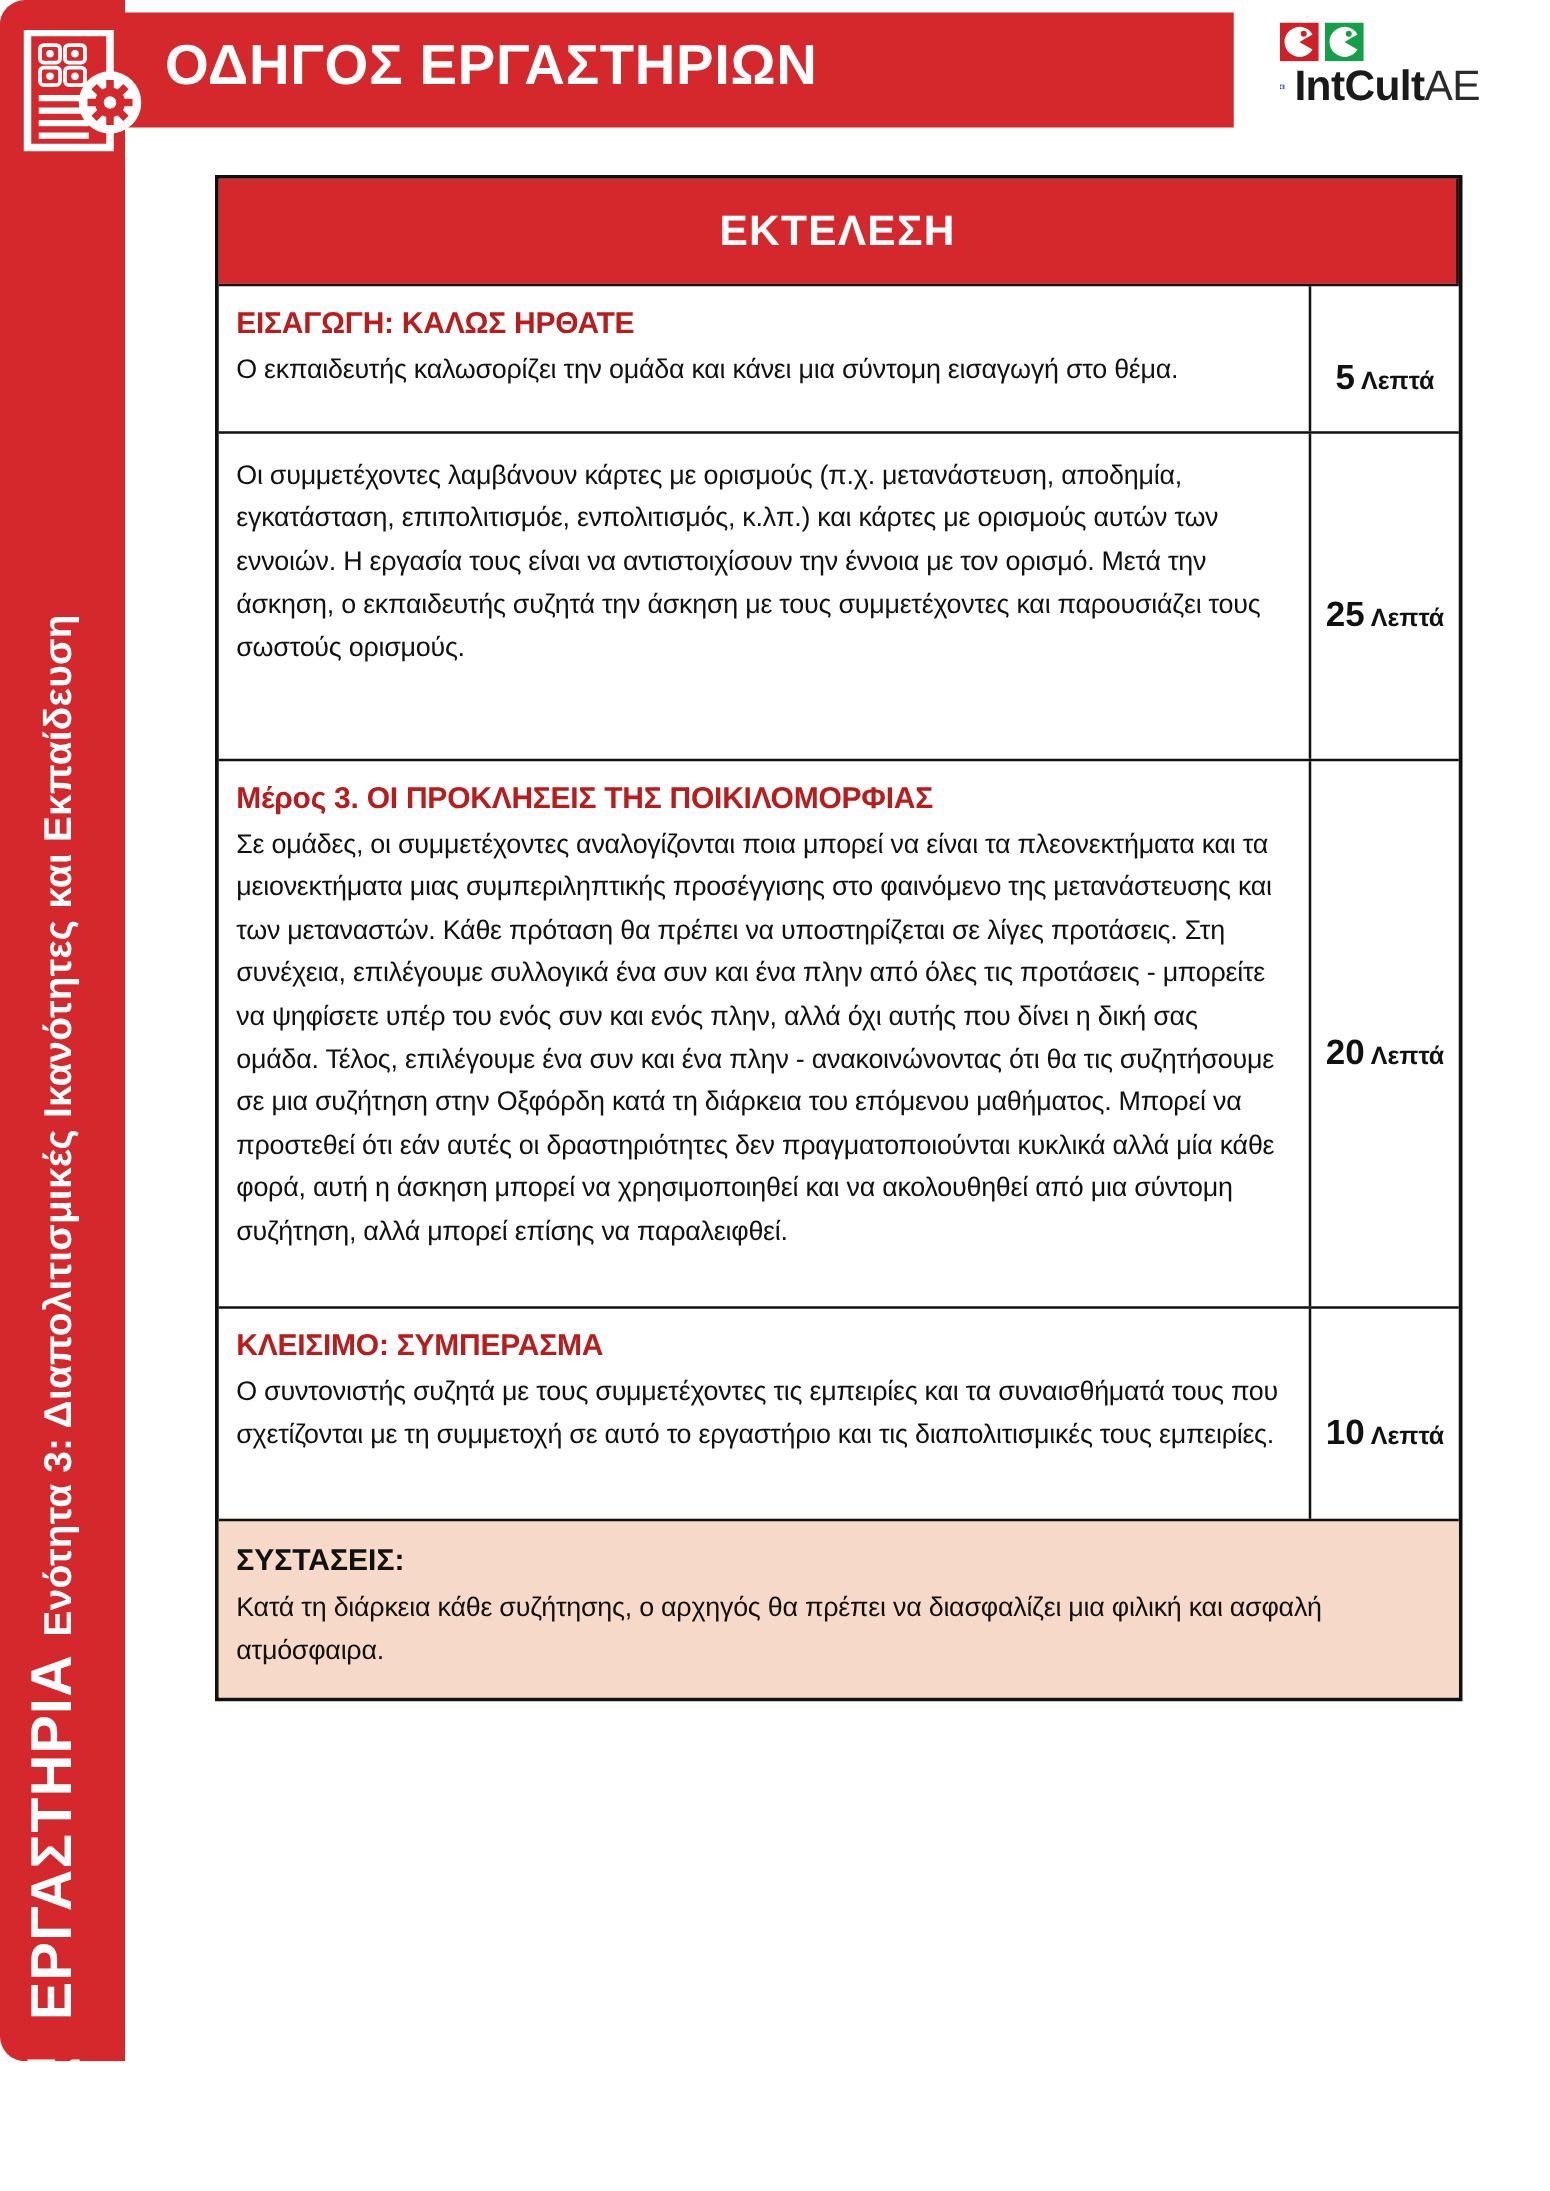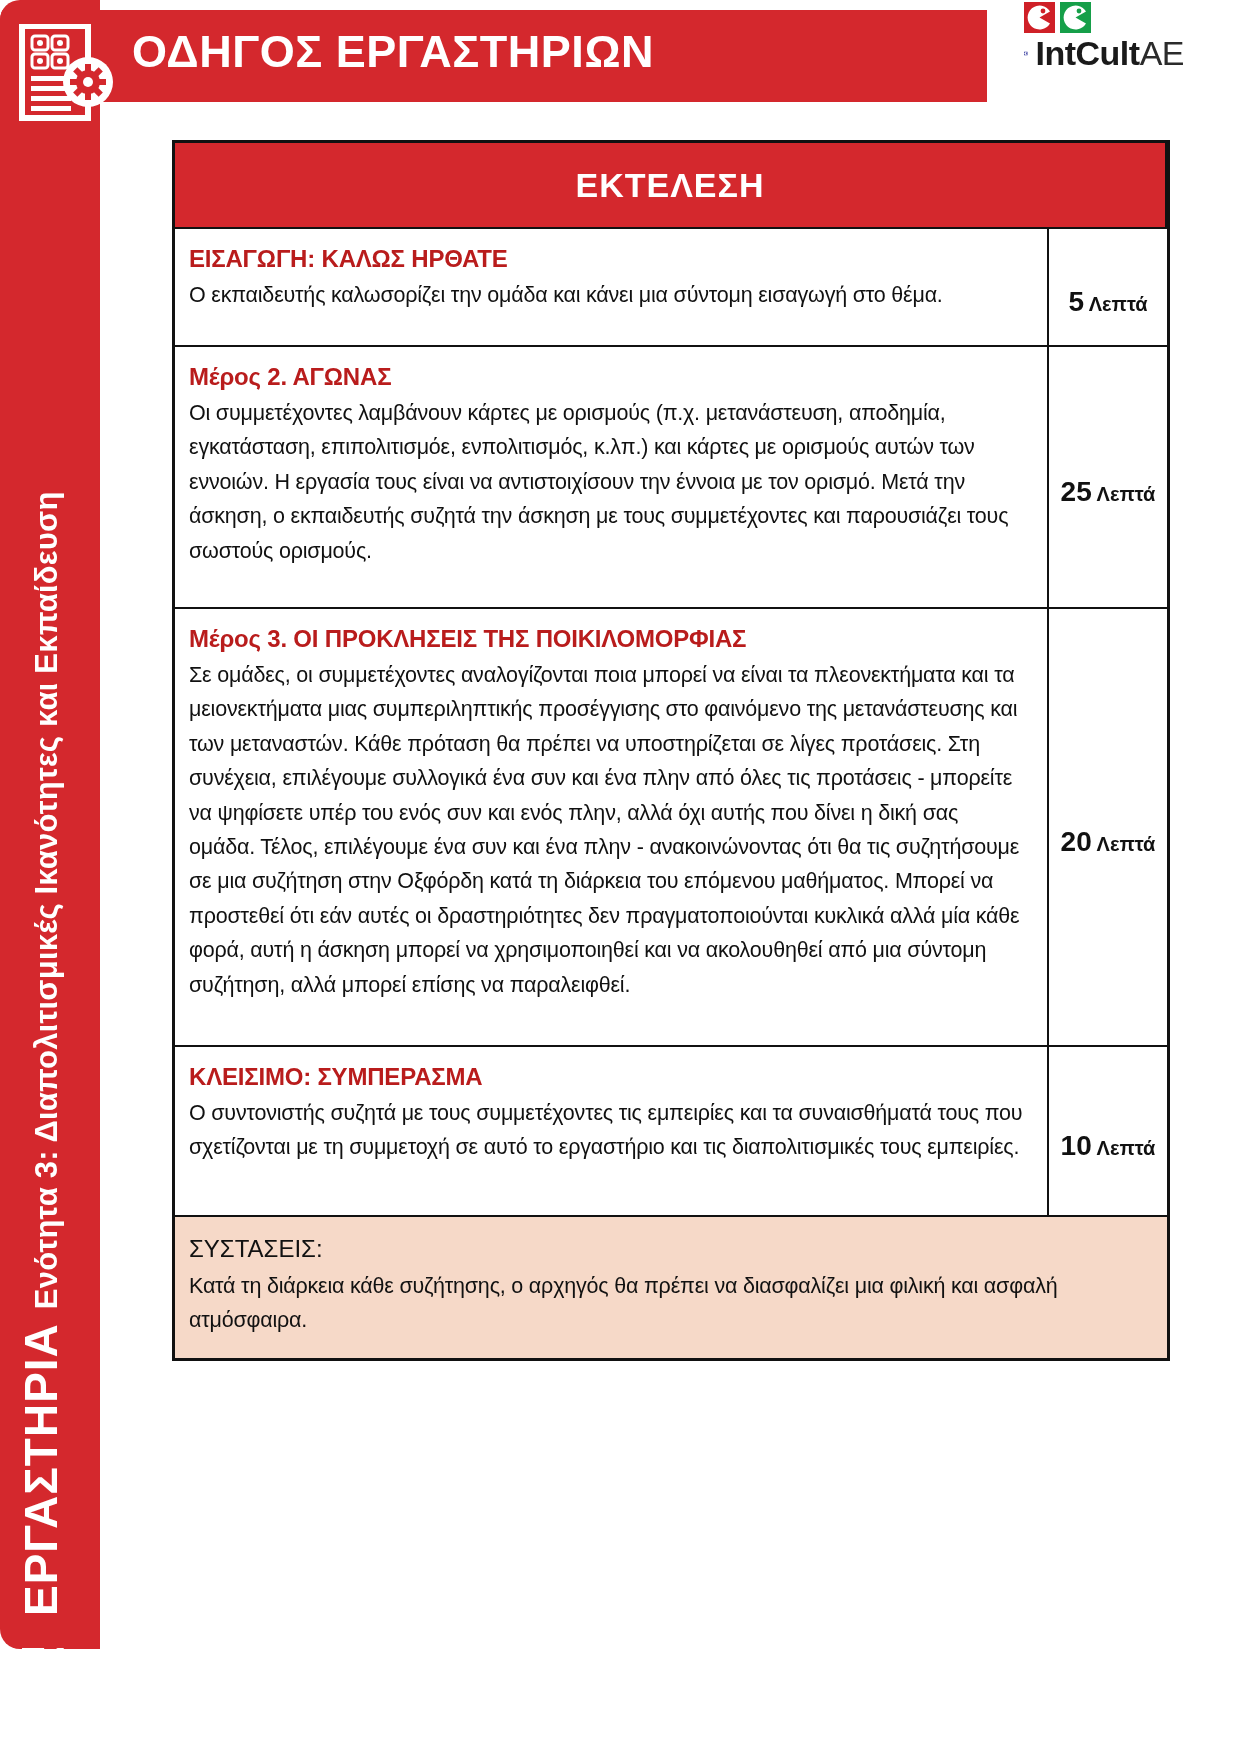--- a/index.html
+++ b/index.html
@@ -30,21 +30,21 @@
     transform:rotate(-90deg); transform-origin:0 0;
     white-space:nowrap; color:#ffffff; line-height:1;
   }
   .sidebar-text .big { font-size:46px; font-weight:bold; letter-spacing:1px; }
   .sidebar-text .small { font-size:31px; font-weight:bold; margin-left:14px; letter-spacing:0.2px; }
   .page-number {
     position:absolute; left:20px; top:1636px;
     color:#ffffff; font-size:47px; font-weight:bold;
   }
   
-  .logo { position:absolute; left:1024px; top:2px; width:160px; }
+  .logo { position:absolute; left:1024px; top:18px; width:160px; }
   .logo-row { display:flex; gap:5px; align-items:center; }
   .logo-row + .logo-row { margin-top:5px; }
   .logo-sq { width:31px; height:31px; display:block; }
   .logo-text { font-size:34px; line-height:31px; margin-left:3px; white-space:nowrap; }
   .logo-text .bold { font-weight:bold; color:#1a1a1a; letter-spacing:-0.5px; }
   .logo-text .thin { font-weight:300; color:#2b2b2b; letter-spacing:-0.5px; }
   
   .exec-table {
     position:absolute; left:172px; top:140px; width:998px;
     border:3px solid #111111; background:#ffffff;
@@ -72,21 +72,21 @@
   .dur { font-size:20px; font-weight:bold; color:#111111; white-space:nowrap; }
   .dur .num { font-size:28px; }
   .r1 { min-height:118px; }
   .r2 { min-height:262px; }
   .r3 { min-height:438px; }
   .r4 { min-height:170px; }
   .recommend {
     border-top:2px solid #111111; background:#f6d9c8;
     padding:18px 24px 20px 14px; min-height:136px;
   }
-  .rec-title { font-size:24px; font-weight:normal; color:#111111; margin-bottom:6px; }
+  .rec-title { font-size:24px; font-weight:bold; color:#111111; margin-bottom:6px; }
   .rec-body { font-size:21.5px; color:#111111; line-height:1.6; letter-spacing:-0.2px; max-width:900px; }
   
   .footer-url {
     position:absolute; right:40px; top:1694px;
     color:#878787; font-size:27px; font-weight:bold; letter-spacing:0.5px;
     text-decoration:none; cursor:pointer;
   }
 </style>
 </head>
 <body>
@@ -173,21 +173,20 @@
         <div class="row-title">ΕΙΣΑΓΩΓΗ: ΚΑΛΩΣ ΗΡΘΑΤΕ</div>
         <div class="row-body">Ο εκπαιδευτής καλωσορίζει την ομάδα και κάνει μια σύντομη εισαγωγή στο θέμα.</div>
       </div>
       <div class="dur-cell">
         <div class="dur"><span class="num">5</span><span> Λεπτά</span></div>
       </div>
     </div>
 
     <div class="t-row r2">
       <div class="body-cell">
-        <div class="row-title">Μέρος 2. ΑΓΩΝΑΣ</div>
         <div class="row-body">Οι συμμετέχοντες λαμβάνουν κάρτες με ορισμούς (π.χ. μετανάστευση, αποδημία, εγκατάσταση, επιπολιτισμόε, ενπολιτισμός, κ.λπ.) και κάρτες με ορισμούς αυτών των εννοιών. Η εργασία τους είναι να αντιστοιχίσουν την έννοια με τον ορισμό. Μετά την άσκηση, ο εκπαιδευτής συζητά την άσκηση με τους συμμετέχοντες και παρουσιάζει τους σωστούς ορισμούς.</div>
       </div>
       <div class="dur-cell">
         <div class="dur"><span class="num">25</span><span> Λεπτά</span></div>
       </div>
     </div>
 
     <div class="t-row r3">
       <div class="body-cell">
         <div class="row-title">Μέρος 3. ΟΙ ΠΡΟΚΛΗΣΕΙΣ ΤΗΣ ΠΟΙΚΙΛΟΜΟΡΦΙΑΣ</div>

